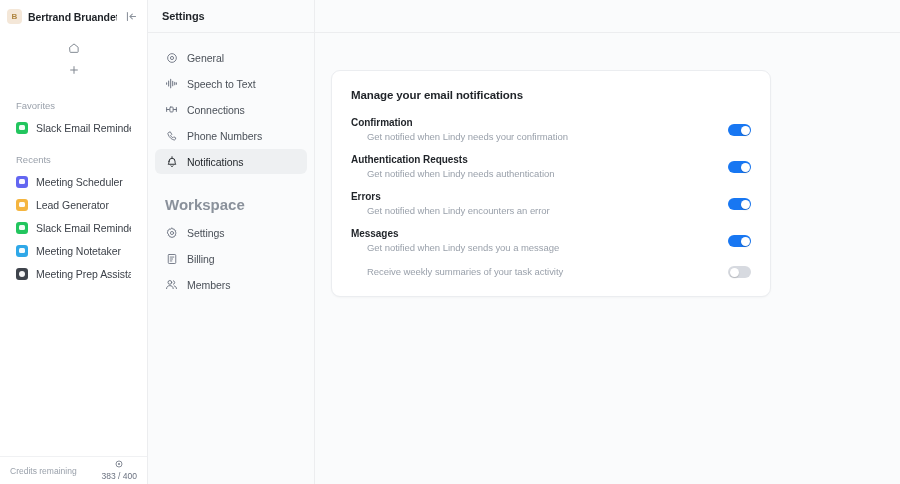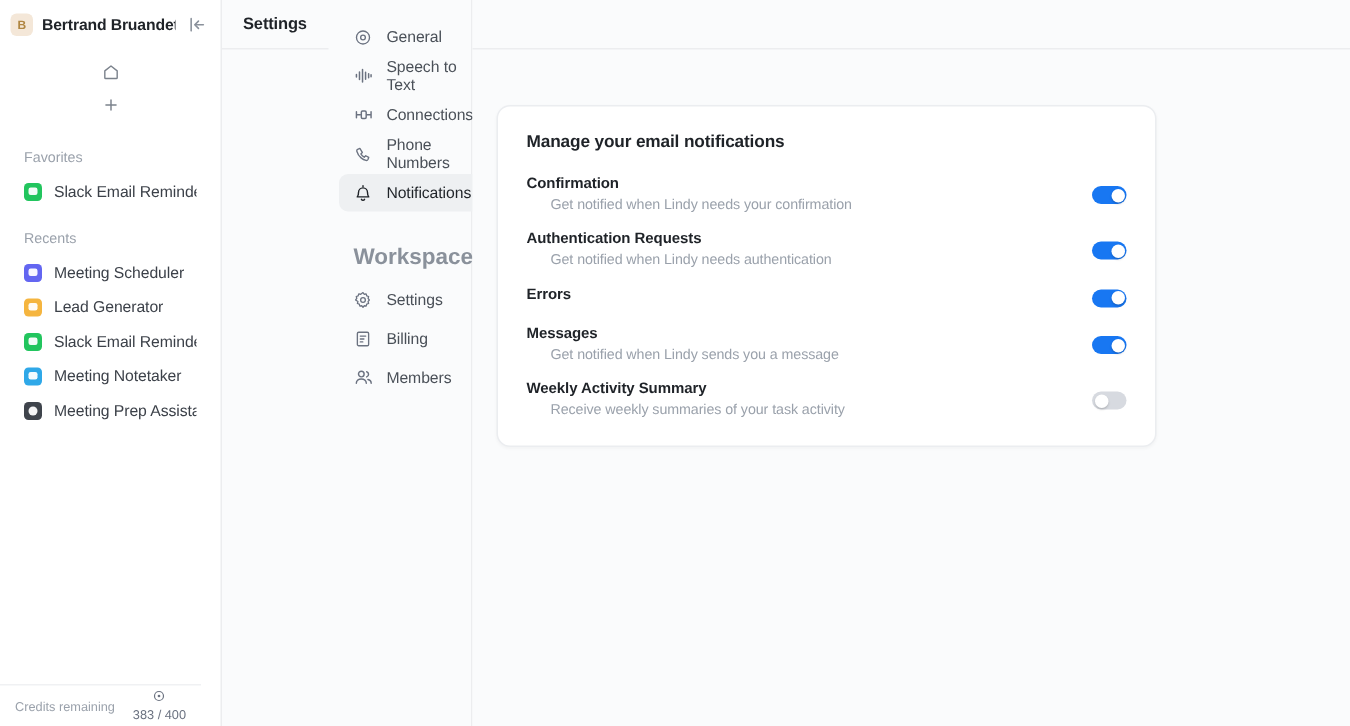--- a/index.html
+++ b/index.html
@@ -93,40 +93,40 @@
     flex: 0 0 12px;
     display: flex; align-items: center; justify-content: center;
   }
   .app-ico .glyph {
     width: 6px; height: 5px;
     background: rgba(255,255,255,0.95);
     border-radius: 1.5px;
   }
 
   .sb-footer {
-    position: absolute; bottom: 0; left: 0; right: 13px;
+    position: absolute; bottom: 0; left: 0; right: 0;
     height: 28px;
     border-top: 1px solid #f0f1f3;
     display: flex; align-items: center;
     padding: 0 10px;
     gap: 6px;
   }
   .credits-label { font-size: 8.5px; color: #9aa1ab; flex: 1 1 auto; }
   .credits-val {
     font-size: 8.5px; color: #5b6husband; color: #6b7280;
     display: flex; align-items: center; gap: 3px; flex-direction: column;
   }
 
   
   .setnav {
     width: 167px; flex: 0 0 167px;
     height: 484px;
     background: #fafbfc;
     border-right: 1px solid #ecedef;
-    display: flex; flex-direction: row;
+    display: flex; flex-direction: column;
   }
   .setnav-header {
     height: 33px;
     display: flex; align-items: center;
     padding: 0 14px;
     border-bottom: 1px solid #ecedef;
   }
   .setnav-title {
     font-size: 11px; font-weight: 700; color: #1f2328;
     letter-spacing: -0.1px;
@@ -435,39 +435,39 @@
             <div class="notif-desc">Get notified when Lindy needs authentication</div>
           </div>
           <div class="toggle on">
               <span class="knob"></span>
             </div>
         </div>
 
         <div class="notif-row">
           <div class="notif-text">
             <div class="notif-name">Errors</div>
+            <div class="notif-desc">Get notified when Lindy encounters an error</div>
           </div>
           <div class="toggle on">
               <span class="knob"></span>
             </div>
         </div>
 
         <div class="notif-row">
           <div class="notif-text">
             <div class="notif-name">Messages</div>
             <div class="notif-desc">Get notified when Lindy sends you a message</div>
           </div>
           <div class="toggle on">
               <span class="knob"></span>
             </div>
         </div>
 
         <div class="notif-row">
           <div class="notif-text">
-            <div class="notif-name">Weekly Activity Summary</div>
             <div class="notif-desc">Receive weekly summaries of your task activity</div>
           </div>
           <div class="toggle">
               <span class="knob"></span>
             </div>
         </div>
 
       </div>
 
     </div>

